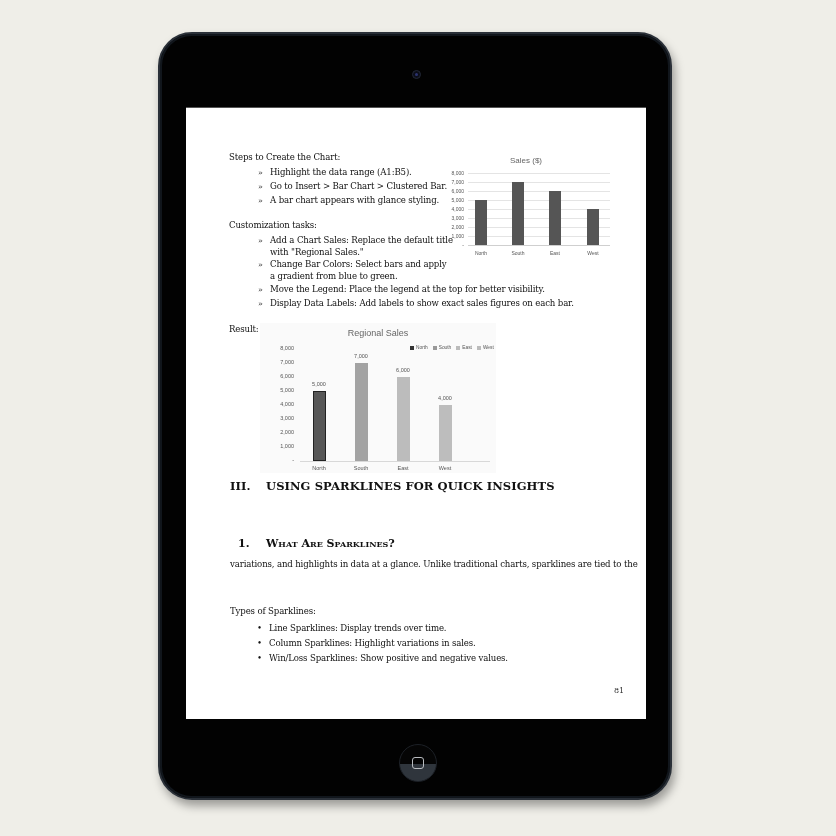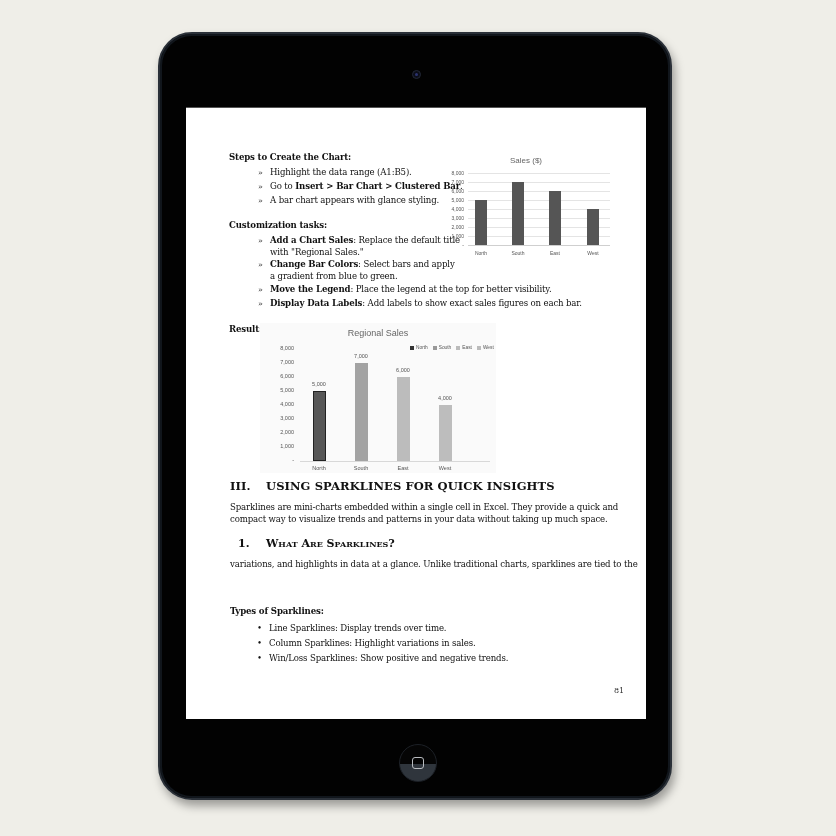--- a/index.html
+++ b/index.html
@@ -4,21 +4,21 @@
 <style>
   html,body{margin:0;padding:0;}
   body{width:836px;height:836px;background:#efeee8;position:relative;overflow:hidden;font-family:"DejaVu Serif",serif;}
   .tablet{position:absolute;left:158px;top:32px;width:514px;height:768px;background:#020202;border-radius:34px;border:2px solid #2a3038;box-shadow:3px 6px 10px rgba(0,0,0,0.35),inset 0 0 0 2px #11161c;box-sizing:border-box;}
   .camera{position:absolute;left:252px;top:36px;width:9px;height:9px;border-radius:50%;background:#0b0d18;border:1px solid #222836;box-sizing:border-box;}
   .camera:after{content:"";position:absolute;left:2px;top:2px;width:3px;height:3px;border-radius:50%;background:#2b3370;}
   .home{position:absolute;left:239px;top:710px;width:38px;height:38px;border-radius:50%;background:linear-gradient(to bottom,#050505 0%,#050505 52%,#2f353c 52%,#2f353c 100%);border:1px solid #1c2026;box-sizing:border-box;}
   .home-sq{position:absolute;left:12px;top:12px;width:12px;height:12px;border:1px solid #b9bcc0;border-radius:3px;box-sizing:border-box;}
   .screen{position:absolute;left:186px;top:107px;width:460px;height:611px;background:#ffffff;border-top:1px solid #555;overflow:hidden;color:#111;}
   .abs{position:absolute;white-space:nowrap;}
-  .bold{font-weight:bold;}
+  .bold{font-weight:normal;}
   .t9{font-size:8.6px;letter-spacing:-0.15px;}
   .bullet-arrow{position:absolute;font-size:8px;color:#222;}
   .h1{font-size:11.5px;font-weight:bold;letter-spacing:0.1px;}
   .h2{font-size:11px;font-weight:bold;font-variant:small-caps;}
   .pnum{font-size:8px;color:#333;}
   
   .chart{position:absolute;font-family:"Liberation Sans",sans-serif;color:#555;}
   .c1{left:250px;top:45px;width:180px;height:112px;}
   .c2{left:74px;top:215px;width:236px;height:150px;background:#fafafa;}
   .ctitle{position:absolute;width:100%;text-align:center;}
@@ -158,35 +158,31 @@
     <div class="bar" style="left:137px;top:54px;width:13px;height:84px;background:#bcbcbc;"></div>
     <div class="bar" style="left:179px;top:82px;width:13px;height:56px;background:#bdbdbd;"></div>
     <div class="xlabel" style="left:44px;top:142px;width:30px;font-size:5.5px;">North</div>
     <div class="xlabel" style="left:86px;top:142px;width:30px;font-size:5.5px;">South</div>
     <div class="xlabel" style="left:128px;top:142px;width:30px;font-size:5.5px;">East</div>
     <div class="xlabel" style="left:170px;top:142px;width:30px;font-size:5.5px;">West</div>
   </div>
 
   <div class="abs h1" style="left:44px;top:371px;">III.</div>
   <div class="abs h1" style="left:80px;top:371px;">USING SPARKLINES FOR QUICK INSIGHTS</div>
-  <div class="abs t9" style="left:44px;top:393px;line-height:12px;">
-    <div>Sparklines are mini-charts embedded within a single cell in Excel. They provide a quick and</div>
-    <div>compact way to visualize trends and patterns in your data without taking up much space.</div>
-  </div>
 
   <div class="abs h2" style="left:52px;top:429px;">1.</div>
   <div class="abs h2" style="left:80px;top:429px;">What Are Sparklines?</div>
   <div class="abs t9" style="left:44px;top:450px;line-height:12px;">
     <div>variations, and highlights in data at a glance. Unlike traditional charts, sparklines are tied to the</div>
   </div>
 
   <div class="abs t9 bold" style="left:44px;top:498px;">Types of Sparklines:</div>
   <div>
     <span class="abs t9" style="left:71px;top:515px;">•</span>
     <div class="abs t9" style="left:83px;top:515px;">Line Sparklines: Display trends over time.</div>
     <span class="abs t9" style="left:71px;top:530px;">•</span>
     <div class="abs t9" style="left:83px;top:530px;">Column Sparklines: Highlight variations in sales.</div>
     <span class="abs t9" style="left:71px;top:545px;">•</span>
-    <div class="abs t9" style="left:83px;top:545px;">Win/Loss Sparklines: Show positive and negative trends.</div>
+    <div class="abs t9" style="left:83px;top:545px;">Win/Loss Sparklines: Show positive and negative values.</div>
   </div>
 
   <div class="abs pnum" style="left:428px;top:578px;">81</div>
 </div>
 
 </body></html>

